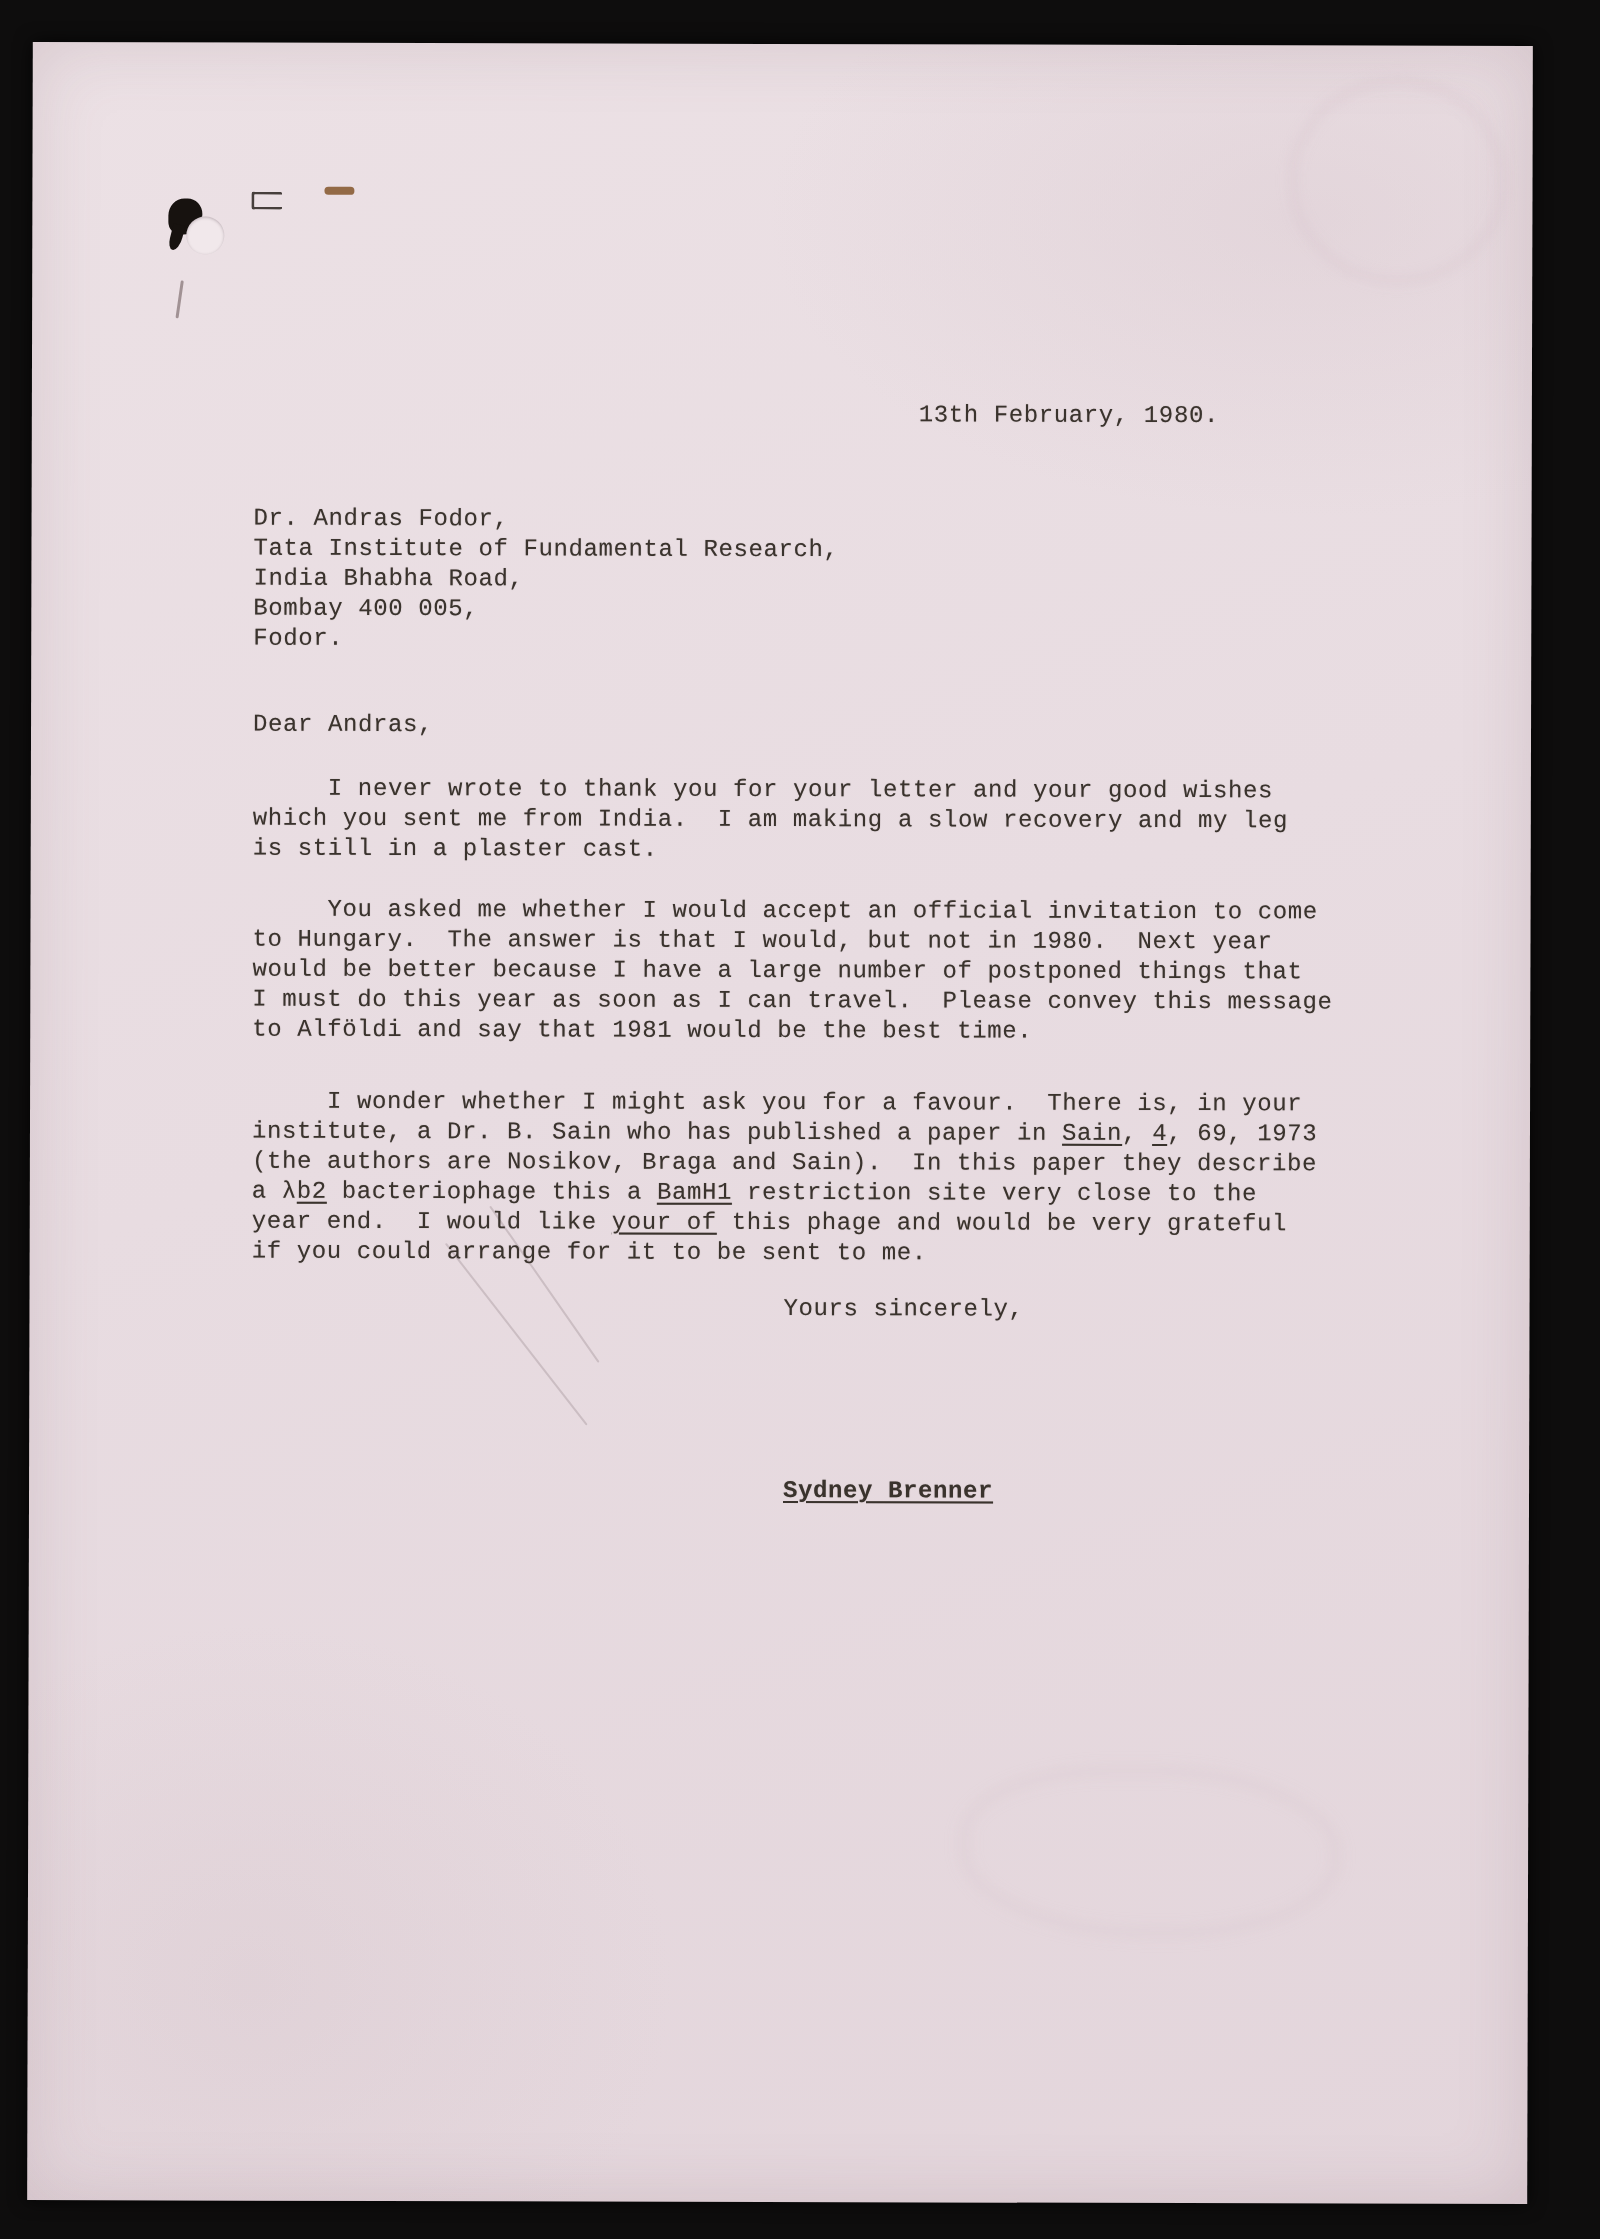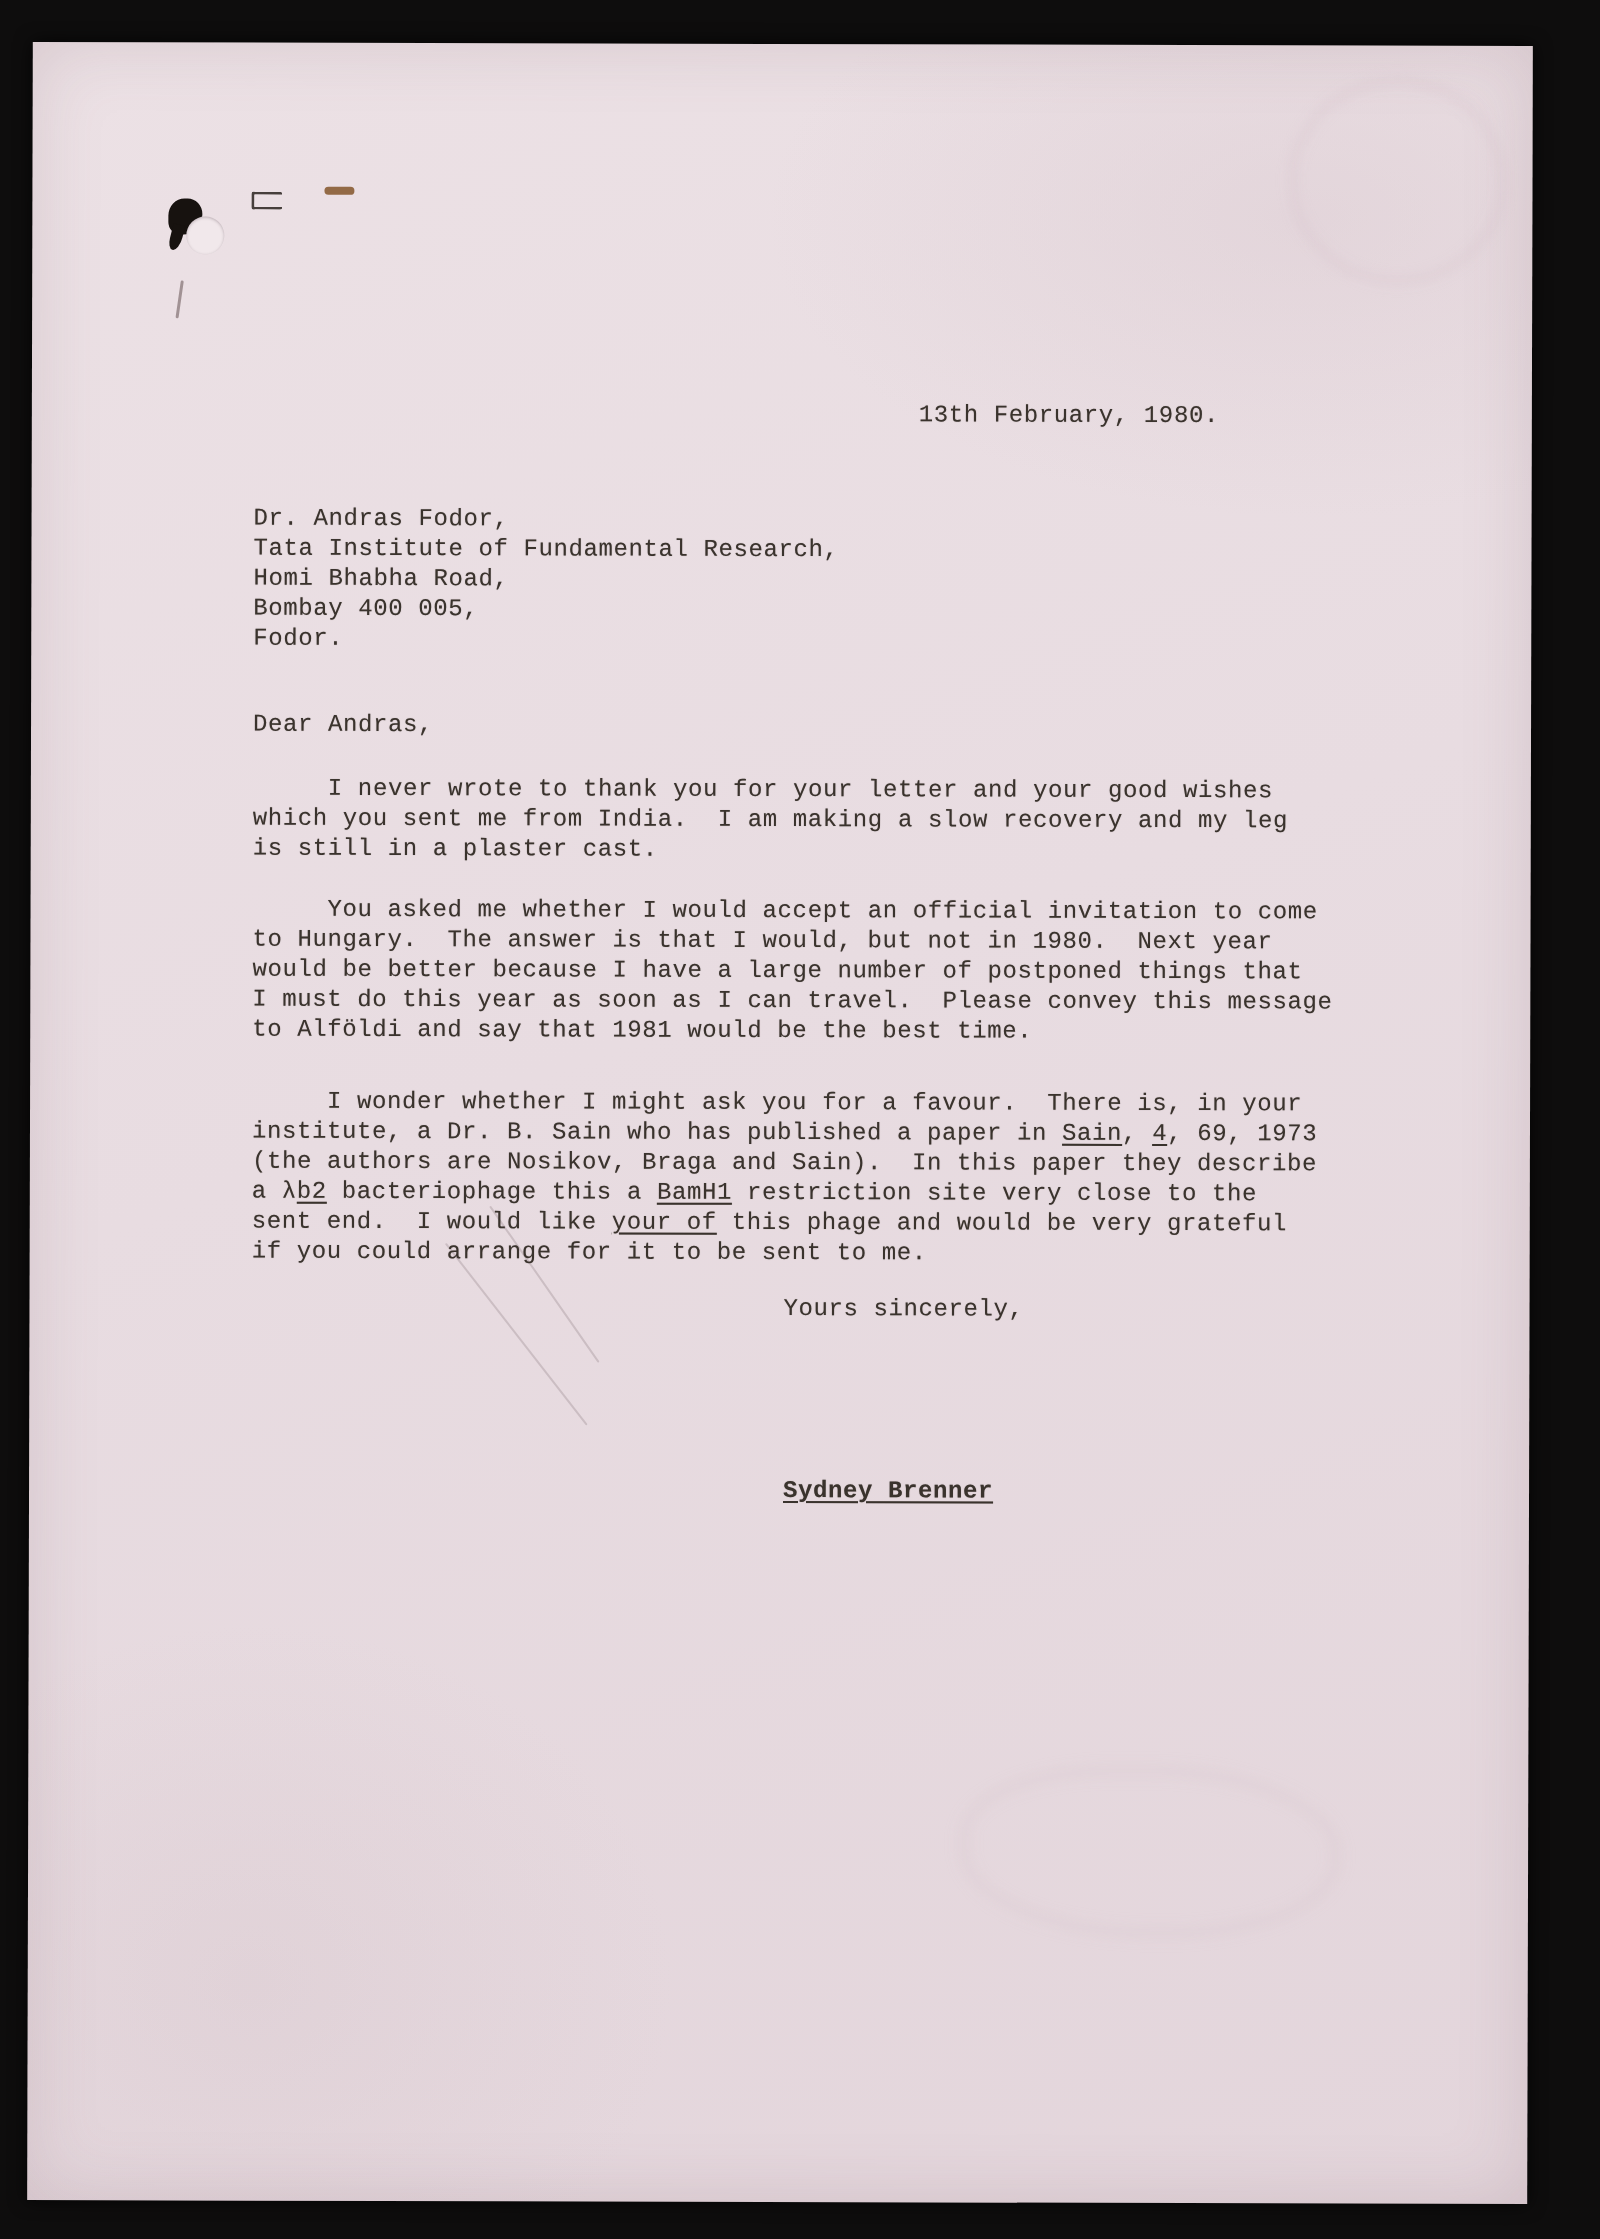--- a/index.html
+++ b/index.html
@@ -89,21 +89,21 @@
     <span class="fold fold1"></span>
     <span class="fold fold2"></span>
     <span class="ghost-ring"></span>
     <span class="ghost-stain"></span>
 
     <div class="letter">
       <div class="date">13th February, 1980.</div>
       <div class="address">
           <div class="tline"><span>Dr. Andras Fodor,</span></div>
           <div class="tline"><span>Tata Institute of Fundamental Research,</span></div>
-          <div class="tline"><span>Homi Bhabha Road,</span></div>
+          <div class="tline"><span>India Bhabha Road,</span></div>
           <div class="tline"><span>Bombay 400 005,</span></div>
           <div class="tline"><span>Fodor.</span></div>
         </div>
       <div class="salutation">Dear Andras,</div>
       <div class="para p1">
           <div class="tline"><span>     I never wrote to thank you for your letter and your good wishes</span></div>
           <div class="tline"><span>which you sent me from India.  I am making a slow recovery and my leg</span></div>
           <div class="tline"><span>is still in a plaster cast.</span></div>
         </div>
       <div class="para p2">
@@ -111,21 +111,21 @@
           <div class="tline"><span>to Hungary.  The answer is that I would, but not in 1980.  Next year</span></div>
           <div class="tline"><span>would be better because I have a large number of postponed things that</span></div>
           <div class="tline"><span>I must do this year as soon as I can travel.  Please convey this message</span></div>
           <div class="tline"><span>to Alföldi and say that 1981 would be the best time.</span></div>
         </div>
       <div class="para p3">
           <div class="tline"><span>     I wonder whether I might ask you for a favour.  There is, in your</span></div>
           <div class="tline"><span>institute, a Dr. B. Sain who has published a paper in </span><span class="u">Sain</span><span>, </span><span class="u">4</span><span>, 69, 1973</span></div>
           <div class="tline"><span>(the authors are Nosikov, Braga and Sain).  In this paper they describe</span></div>
           <div class="tline"><span>a λ</span><span class="u">b2</span><span> bacteriophage this a </span><span class="u">BamH1</span><span> restriction site very close to the</span></div>
-          <div class="tline"><span>sent end.  I would like </span><span class="u">your of</span><span> this phage and would be very grateful</span></div>
+          <div class="tline"><span>year end.  I would like </span><span class="u">your of</span><span> this phage and would be very grateful</span></div>
           <div class="tline"><span>if you could arrange for it to be sent to me.</span></div>
         </div>
       <div class="closing">Yours sincerely,</div>
       <div class="signature u">Sydney Brenner</div>
     </div>
 
   </div>
 </div>
 
 </body></html>

